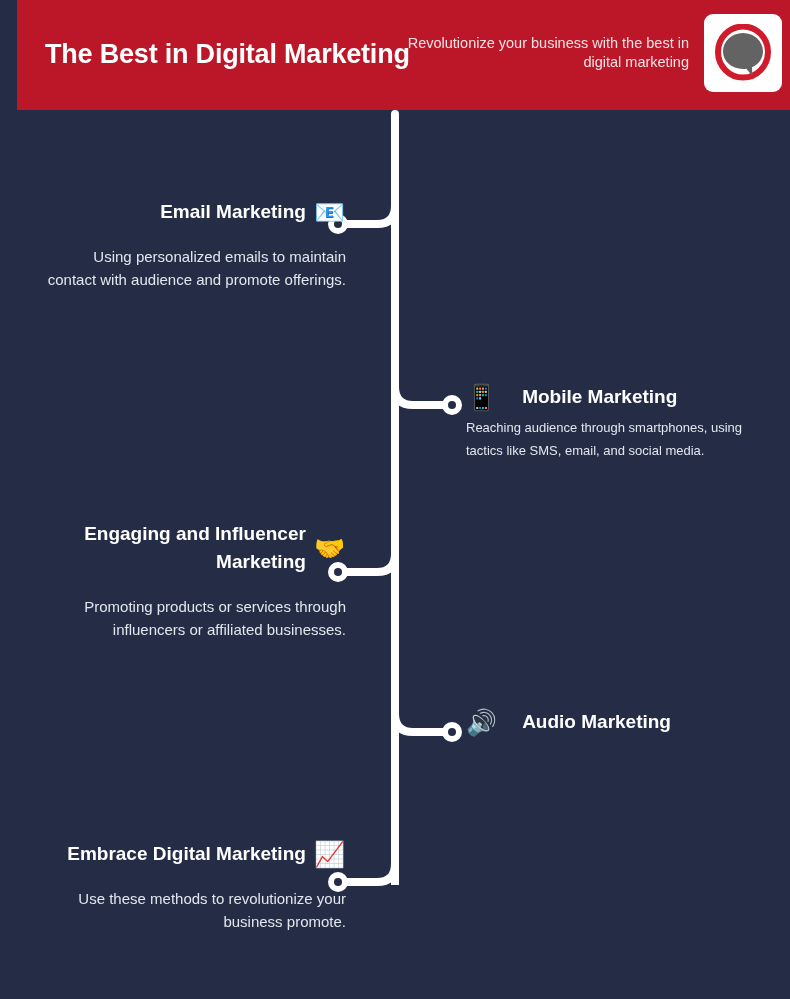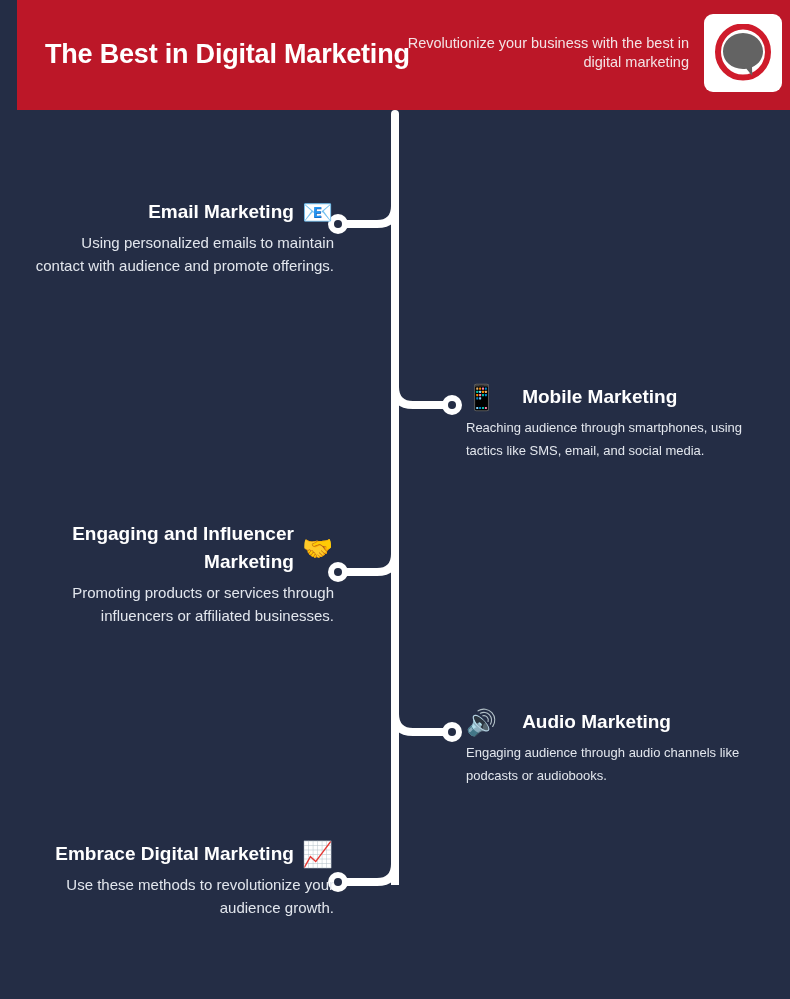--- a/index.html
+++ b/index.html
@@ -84,40 +84,40 @@
     pointer-events: none;
   }
 
   
   .row {
     position: absolute;
   }
 
   
   .row-left {
-    left: 4px;
+    left: 16px;
     width: 330px;
     text-align: right;
     padding-right: 0;
   }
   .row-left .row-head {
     display: flex;
     align-items: center;
     justify-content: flex-end;
     gap: 9px;
   }
   .row-left .row-title {
     font-size: 19px;
     font-weight: bold;
     color: #ffffff;
     line-height: 28px;
     text-align: right;
   }
   .row-left .row-desc {
-    margin-top: 6px;
+    margin-top: 20px;
     font-size: 15px;
     line-height: 22.5px;
     color: #e2e6ed;
     text-align: right;
     padding-left: 30px;
   }
 
   
   .row-right {
     left: 466px;
@@ -230,22 +230,21 @@
     <span class="row-icon">🤝</span>
   </div>
   <div class="row-desc">Promoting products or services through influencers or affiliated businesses.</div>
 </div>
 
 <div class="row row-right" id="row-audio">
   <div class="row-head">
     <span class="row-icon">🔊</span>
     <span class="row-title">Audio Marketing</span>
   </div>
-  <div class="row-desc">Engaging audience through audio channels like podcasts or audiobooks.</div>
 </div>
 
 <div class="row row-left" id="row-embrace">
   <div class="row-head">
     <span class="row-title">Embrace Digital Marketing</span>
     <span class="row-icon">📈</span>
   </div>
-  <div class="row-desc">Use these methods to revolutionize your audience growth.</div>
+  <div class="row-desc">Use these methods to revolutionize your business promote.</div>
 </div>
 
 </body></html>

